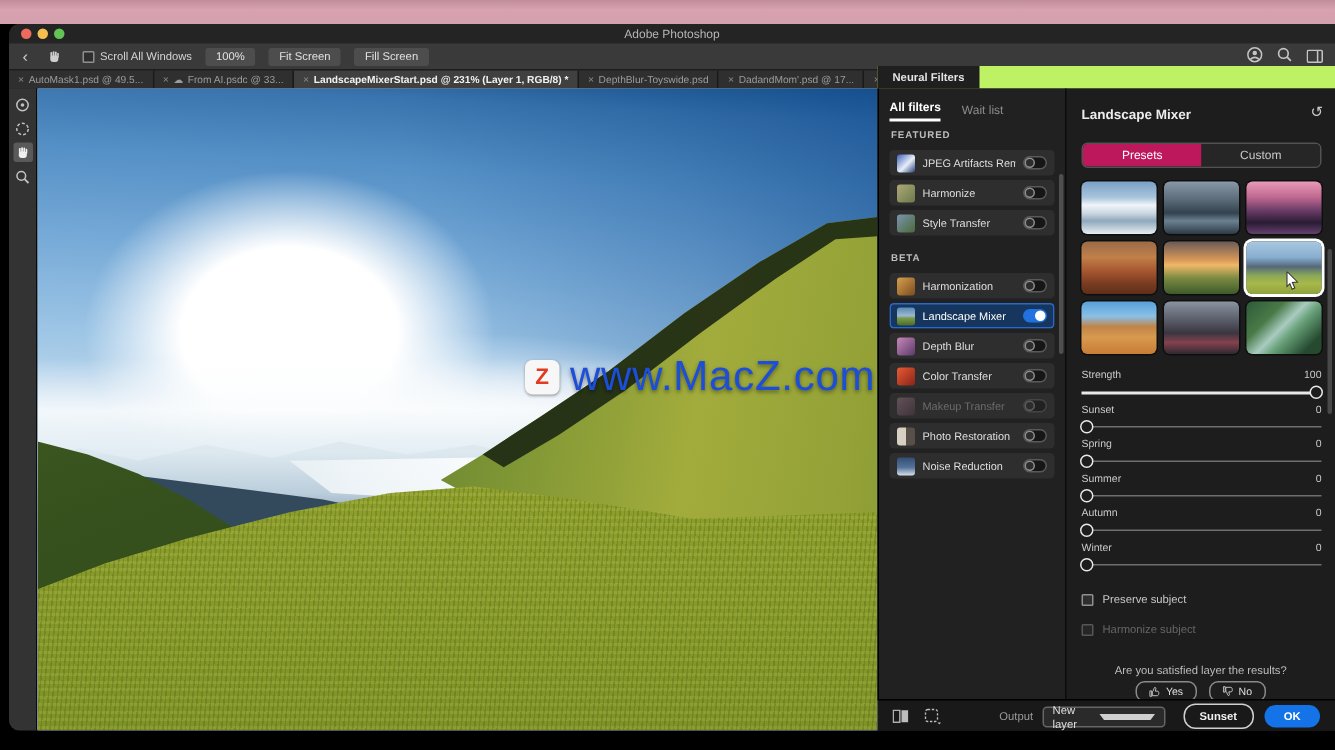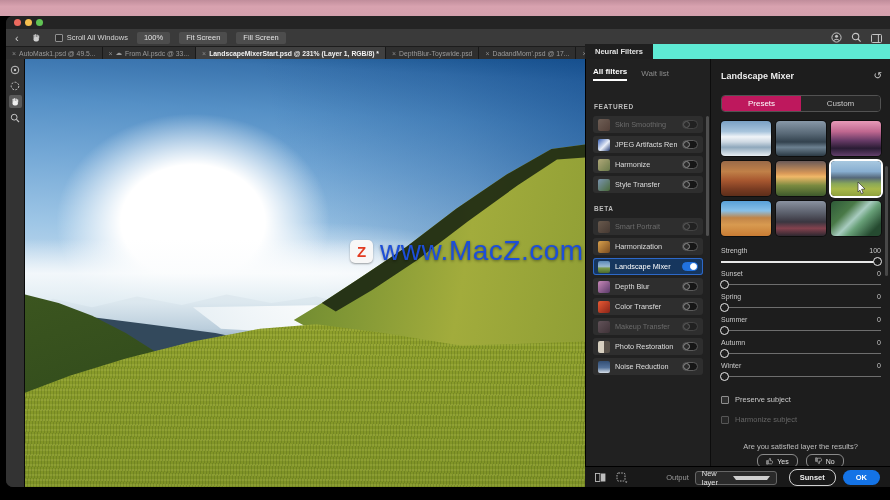--- a/index.html
+++ b/index.html
@@ -28,21 +28,21 @@
   .opt-right{margin-left:auto;margin-right:8px;display:flex;align-items:center;gap:9px}
 
   
   .tabbar{left:0;top:31px;width:579px;height:12px;background:#262626;display:flex;overflow:hidden}
   .dtab{display:flex;align-items:center;gap:3px;padding:0 6px;background:#2f2f2f;border-right:1px solid #191919;white-space:nowrap}
   .dtab .x{color:#8a8a8a;font-size:7px}
   .dtab .lbl{font-size:6.8px;color:#9b9b9b}
   .dtab .glyph{font-size:6.5px;color:#9b9b9b}
   .dtab.active{background:#404040}
   .dtab.active .lbl{color:#f2f2f2;font-weight:bold}
-  .nfheadbar{left:579px;top:28px;width:305px;height:15px;background:#5eead4;display:flex}
+  .nfheadbar{left:579px;top:28px;width:305px;height:15px;background:#bef264;display:flex}
   .nftab{height:15px;padding:0 10px;background:#1f1f1f;display:flex;align-items:center;font-size:7.5px;color:#e3e3e3;font-weight:bold}
 
   
   .toolstrip{left:0;top:43px;width:19px;height:428px;background:#333;border-right:1px solid #0a0a0a;display:flex;flex-direction:column;align-items:center;padding-top:4px;box-sizing:border-box;gap:3px}
   .tool{width:13px;height:13px;display:flex;align-items:center;justify-content:center;border-radius:2px}
   .tool.sel{background:#5a5a5a}
 
   
   .canvas{left:19px;top:43px;width:560px;height:428px;overflow:hidden;background:#9cc0e0}
   .layer{position:absolute;inset:0}
@@ -57,21 +57,21 @@
   .rcrest{clip-path:polygon(100% 20%,94% 21%,86% 27%,77% 35%,68% 44%,60% 51%,53% 57%,55.5% 59%,62% 54%,70% 47%,79% 38%,88% 29.5%,95% 23.5%,100% 23%);background:#1e2a14;opacity:.92}
   .bushes{clip-path:polygon(0% 55%,6% 57%,12% 60%,18% 64%,24% 69%,27% 75%,18% 80%,8% 82%,0% 82%);background:linear-gradient(160deg,#4a6424,#324c1c 60%,#243c16)}
   .meadow{clip-path:polygon(0% 78%,8% 74%,18% 70%,30% 66%,42% 63%,52% 62%,64% 64%,78% 67%,100% 66%,100% 100%,0% 100%);background:linear-gradient(180deg,#c2bc3a 0%,#aeb232 18%,#9aa82e 40%,#8a9c2a 70%,#7e9226 100%)}
   .meadowtex{clip-path:polygon(0% 78%,8% 74%,18% 70%,30% 66%,42% 63%,52% 62%,64% 64%,78% 67%,100% 66%,100% 100%,0% 100%);background:repeating-linear-gradient(95deg,rgba(40,60,8,.18) 0 1px,rgba(0,0,0,0) 1px 3px),repeating-linear-gradient(180deg,rgba(255,255,160,.10) 0 2px,rgba(0,0,0,0) 2px 5px)}
   .watermark{left:325px;top:176px;display:flex;align-items:center;gap:7px}
   .wbadge{width:23px;height:23px;border-radius:5px;background:#f7f7f7;display:flex;align-items:center;justify-content:center;font-size:15px;font-weight:bold;color:#e23b22;box-shadow:0 1px 2px rgba(0,0,0,.35)}
   .wtext{font-size:28px;color:#1d4ed8;text-shadow:0 1px 3px rgba(0,0,0,.45);letter-spacing:.5px}
 
   
   .fpanel{left:579px;top:43px;width:125px;height:407px;background:#212121;border-left:1px solid #000;box-sizing:border-box;padding:8px 7px 0 7px}
-  .ftabs{display:flex;gap:14px;align-items:flex-end;height:14px;margin-bottom:22px}
+  .ftabs{display:flex;gap:14px;align-items:flex-end;height:14px;margin-bottom:6px}
   .ftab{font-size:8px;color:#8c8c8c;padding-bottom:3px}
   .ftab.active{color:#fff;font-weight:bold;border-bottom:2px solid #fff}
   .sechead{font-size:6.5px;font-weight:bold;letter-spacing:.6px;color:#bdbdbd;margin:6px 0 6px 1px}
   .frow{display:flex;align-items:center;gap:5px;height:17px;background:#2e2e2e;border-radius:3px;padding:0 5px;margin-bottom:3px}
   .frow .fname{flex:1;font-size:7.3px;color:#dedede;white-space:nowrap;overflow:hidden}
   .fthumb{width:12px;height:12px;border-radius:2px;flex:none}
   .toggle{width:16px;height:9px;border-radius:5px;background:#161616;border:1px solid #5a5a5a;position:relative;flex:none;box-sizing:border-box}
   .toggle::after{content:"";position:absolute;width:7px;height:7px;border-radius:50%;top:0;left:0;background:#2c2c2c;border:1px solid #909090;box-sizing:border-box}
   .toggle.on{background:#2172e0;border-color:#2172e0}
   .toggle.on::after{left:auto;right:0;background:#fff;border-color:#fff}
@@ -147,20 +147,21 @@
 <body>
 
 <div class="abs desktop"></div>
 
 <div class="abs window">
 
   <div class="abs titlebar">
     <div class="abs tl red"></div>
     <div class="abs tl yel"></div>
     <div class="abs tl grn"></div>
+    <div class="abs apptitle">Adobe Photoshop</div>
   </div>
 
   <div class="abs optbar">
     <span class="back">‹</span>
     <span class="handwrap">
       <svg width="10" height="10" viewBox="0 0 10 10">
           <rect x="2.5" y="4" width="5.4" height="4.4" rx="2" fill="#cfcfcf"></rect>
           <rect x="2.6" y="1.6" width="1.2" height="4" rx=".6" fill="#cfcfcf"></rect>
           <rect x="4.1" y="1.1" width="1.2" height="4" rx=".6" fill="#cfcfcf"></rect>
           <rect x="5.6" y="1.4" width="1.2" height="4" rx=".6" fill="#cfcfcf"></rect>
@@ -269,48 +270,38 @@
     </div>
   </div>
 
   <div class="abs fpanel">
     <div class="ftabs">
       <span class="ftab active">All filters</span>
       <span class="ftab">Wait list</span>
     </div>
     <div class="sechead">FEATURED</div>
 
-    <div class="frow disabled">
-        <span class="fthumb g-skin"></span>
-        <span class="fname">Skin Smoothing</span>
-        <span class="toggle"></span>
-      </div>
     <div class="frow">
         <span class="fthumb g-jpeg"></span>
         <span class="fname">JPEG Artifacts Removal</span>
         <span class="toggle"></span>
       </div>
     <div class="frow">
         <span class="fthumb g-colorize"></span>
         <span class="fname">Harmonize</span>
         <span class="toggle"></span>
       </div>
     <div class="frow">
         <span class="fthumb g-style"></span>
         <span class="fname">Style Transfer</span>
         <span class="toggle"></span>
       </div>
 
     <div class="sechead" style="margin-top:12px">BETA</div>
 
-    <div class="frow disabled">
-        <span class="fthumb g-sportrait"></span>
-        <span class="fname">Smart Portrait</span>
-        <span class="toggle"></span>
-      </div>
     <div class="frow">
         <span class="fthumb g-harmon"></span>
         <span class="fname">Harmonization</span>
         <span class="toggle"></span>
       </div>
     <div class="frow active">
         <span class="fthumb g-lmix"></span>
         <span class="fname">Landscape Mixer</span>
         <span class="toggle on"></span>
       </div>

